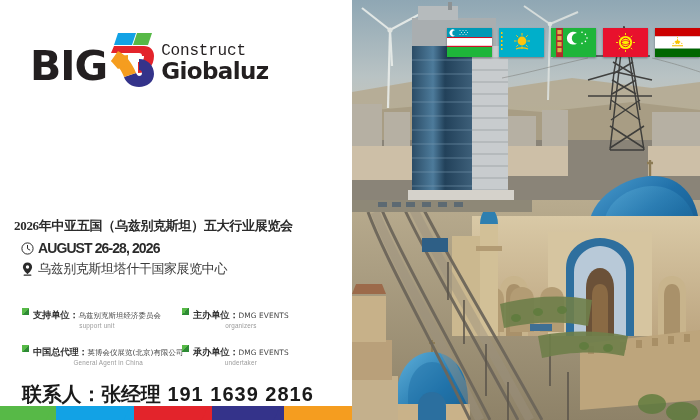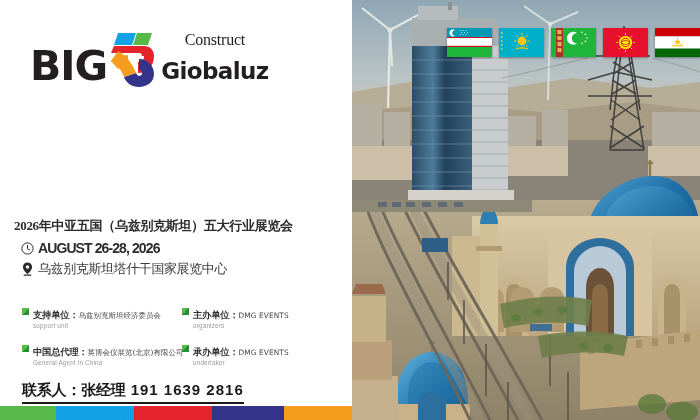--- a/index.html
+++ b/index.html
@@ -20,24 +20,23 @@
   .logo-block { position:absolute; left:30px; top:22px; height:62px; display:flex; align-items:flex-end; }
   .logo-big {
     font-family:"DejaVu Sans", sans-serif;
     font-weight:bold; font-size:41px; letter-spacing:-1px;
     color:#231f20; line-height:40px; margin-bottom:-2px;
   }
   .logo-five { position:relative; width:47px; height:56px; margin-left:1px; margin-bottom:-3px; }
   .logo-five svg { display:block; }
   .logo-words { margin-left:6px; margin-bottom:1px; line-height:1; }
   .logo-construct {
-    font-family:Liberation Serif, serif;
+    font-family:Liberation Mono, monospace;
     font-size:16px; color:#231f20; letter-spacing:-.2px; display:block;
-    margin-bottom:12px;
-    text-align:center;
+    margin-bottom:1px;
   }
   .logo-globaluz {
     font-family:"DejaVu Sans", sans-serif;
     font-weight:bold; font-size:23px; color:#231f20; letter-spacing:-.6px; display:block;
   }
 
   
   .eyebrow-wrap { position:absolute; left:22px; top:112px; }
   .eyebrow {
     font-family:"Liberation Sans", sans-serif;
@@ -94,41 +93,41 @@
   }
 
   
   .orgs { position:absolute; left:22px; top:305px; width:320px; }
   .org-grid { display:flex; flex-wrap:wrap; }
   .org-item { width:50%; margin-bottom:13px; display:flex; align-items:flex-start; }
   .org-sq {
     width:7px; height:7px; flex:none; margin-top:3px; margin-right:4px;
     background:linear-gradient(135deg,#57b947 0 50%, #2e8b35 50% 100%);
   }
-  .org-txt { line-height:1.05; }
+  .org-txt { line-height:1.05;text-align:center; }
   .org-line { white-space:nowrap; }
   .org-cn {
     font-family:"DejaVu Sans", sans-serif;
     font-weight:bold; font-size:9.3px; color:#333; letter-spacing:-.2px;
   }
   .org-val {
     font-family:"DejaVu Sans", sans-serif;
     font-size:7.4px; color:#444; letter-spacing:.1px;
   }
   .org-en {
     display:block; margin-top:1px;
     font-family:"Liberation Sans", sans-serif;
     font-size:6.3px; color:#9a9a9a; letter-spacing:.2px;
   }
 
   
   .contact {
     position:absolute; left:22px; top:381px;
     font-family:"DejaVu Sans", sans-serif;
-    font-weight:bold; font-size:15px; color:#1a1a1a; letter-spacing:-.2px;
+    font-weight:bold; font-size:20px; color:#1a1a1a; letter-spacing:-.2px;
     white-space:nowrap;
     border-bottom:2px solid #1a1a1a; padding-bottom:2px;
   }
   .contact .phone { font-family:"Liberation Sans", sans-serif; letter-spacing:1px; }
 
   
   .colorbar { position:absolute; left:0; bottom:0; width:352px; height:14px; z-index:7; display:flex; }
   .cb { height:100%; position:relative; }
   .cb:after {
     content:""; position:absolute; top:0; right:-7px; width:14px; height:100%;

